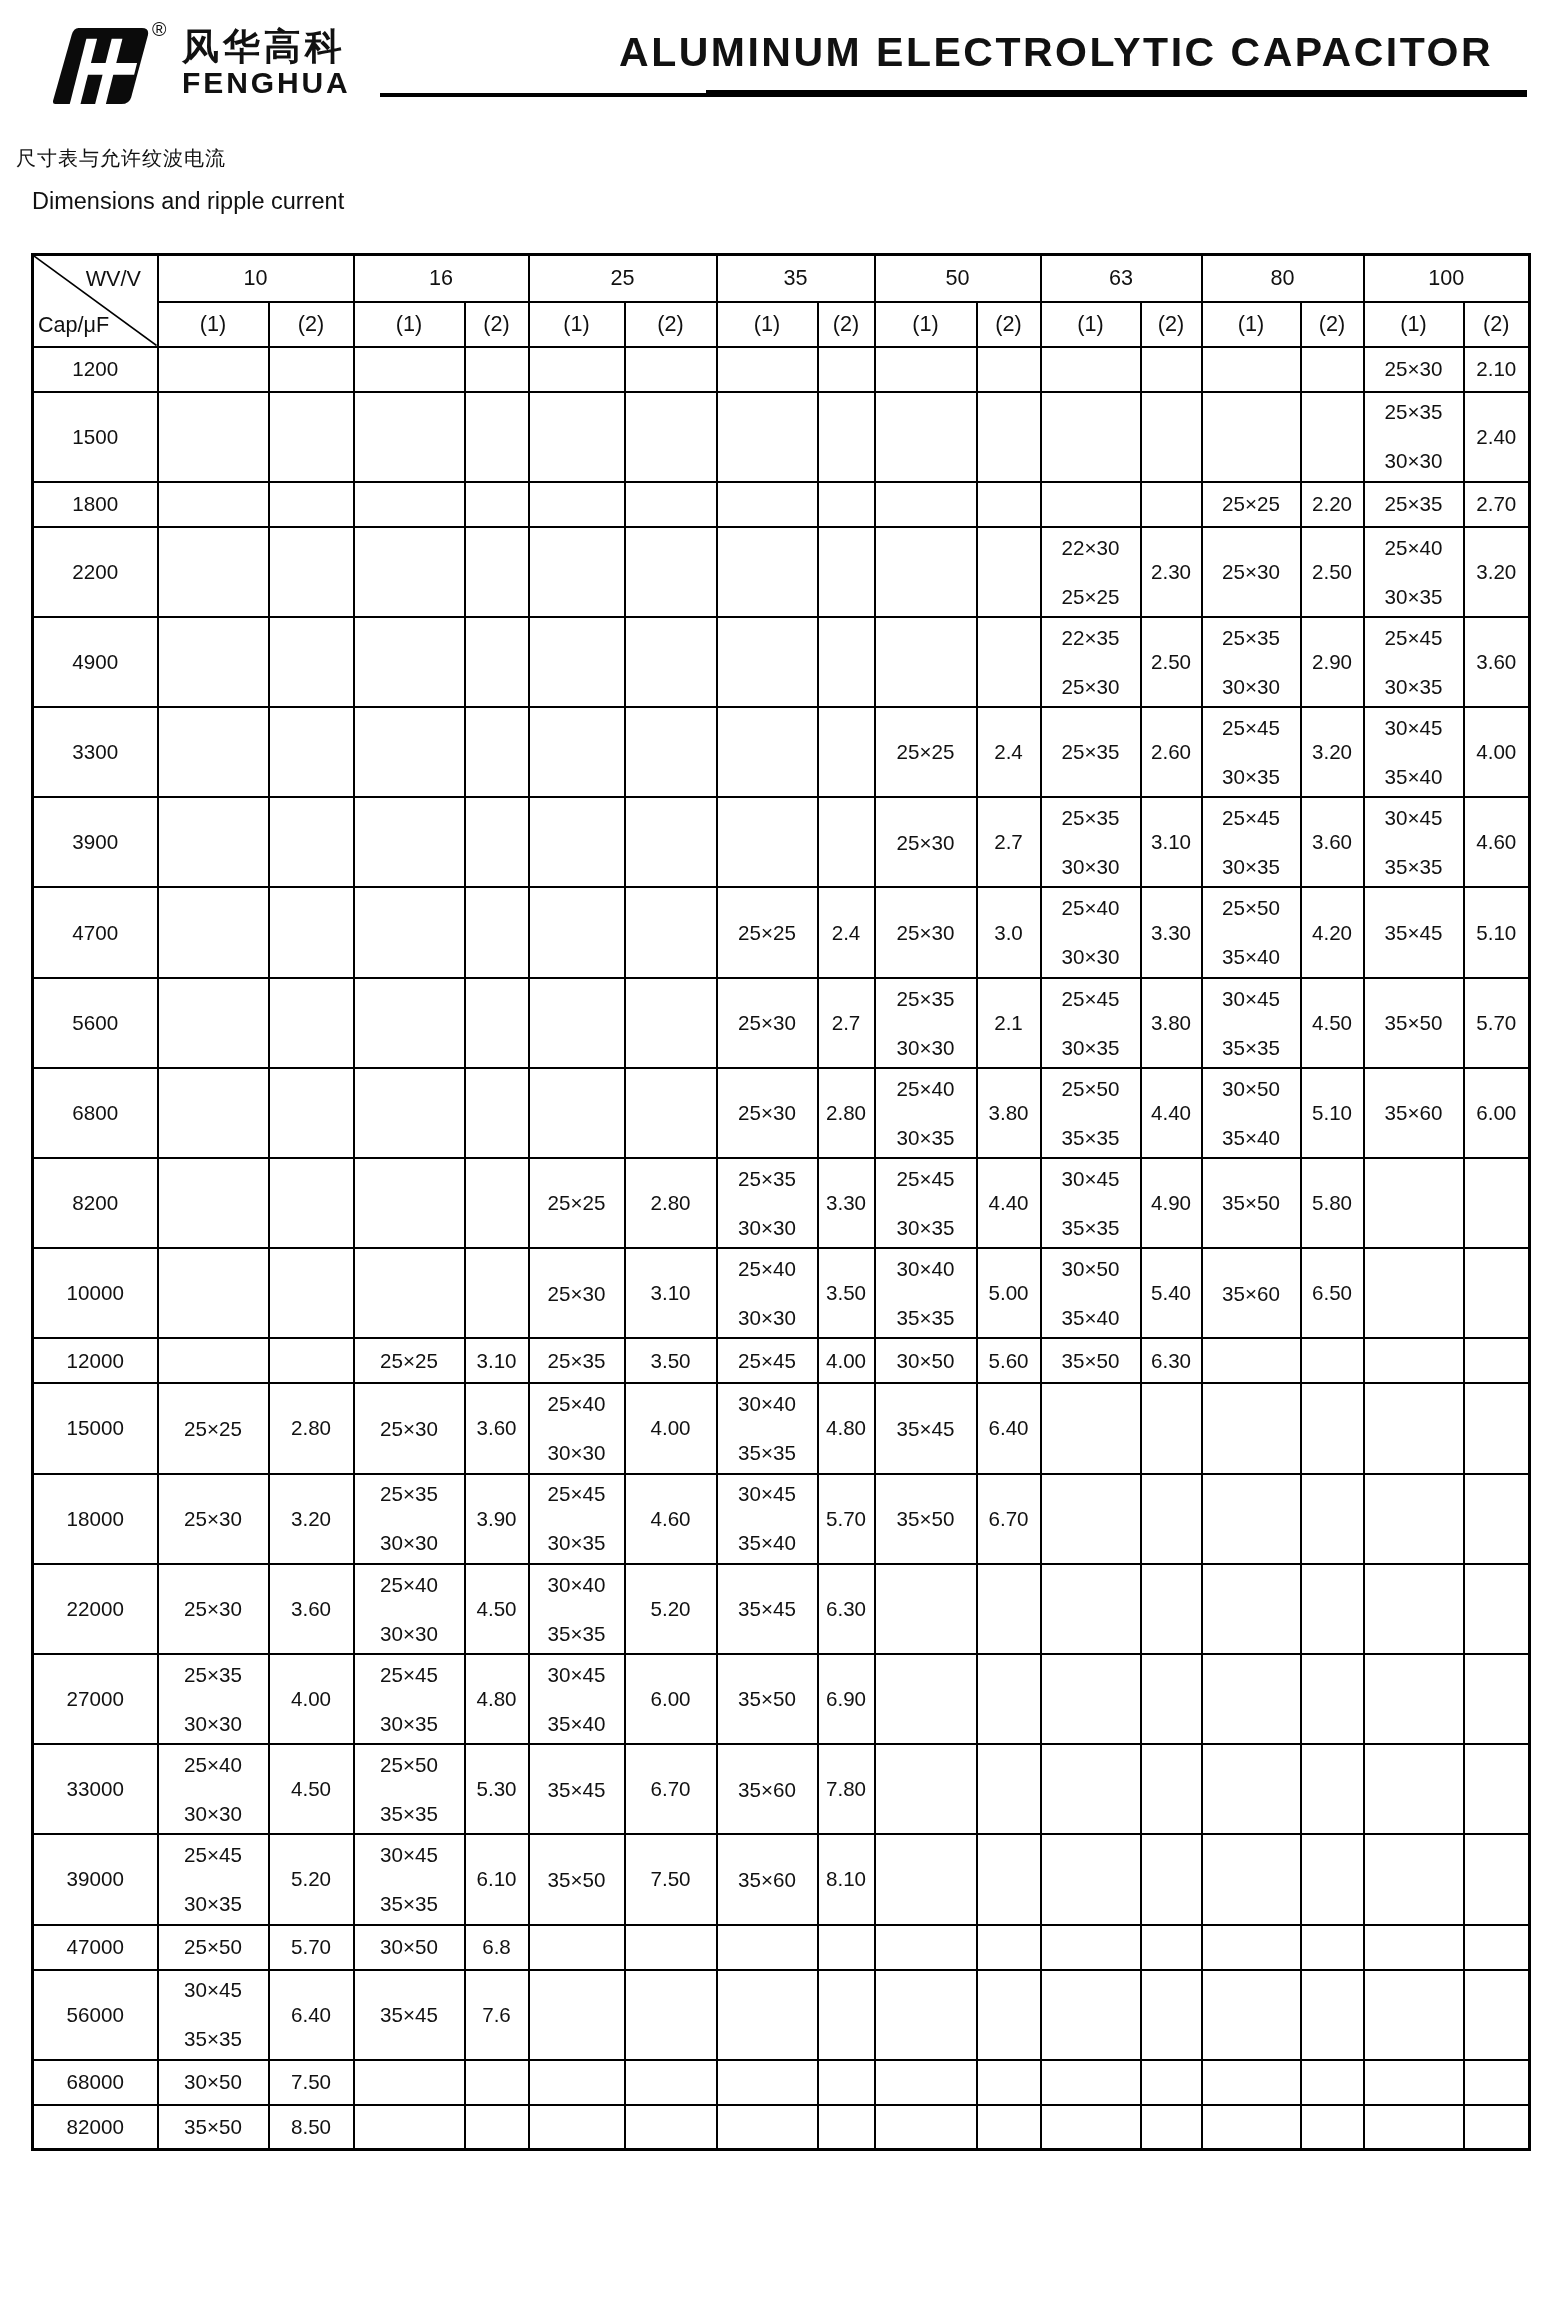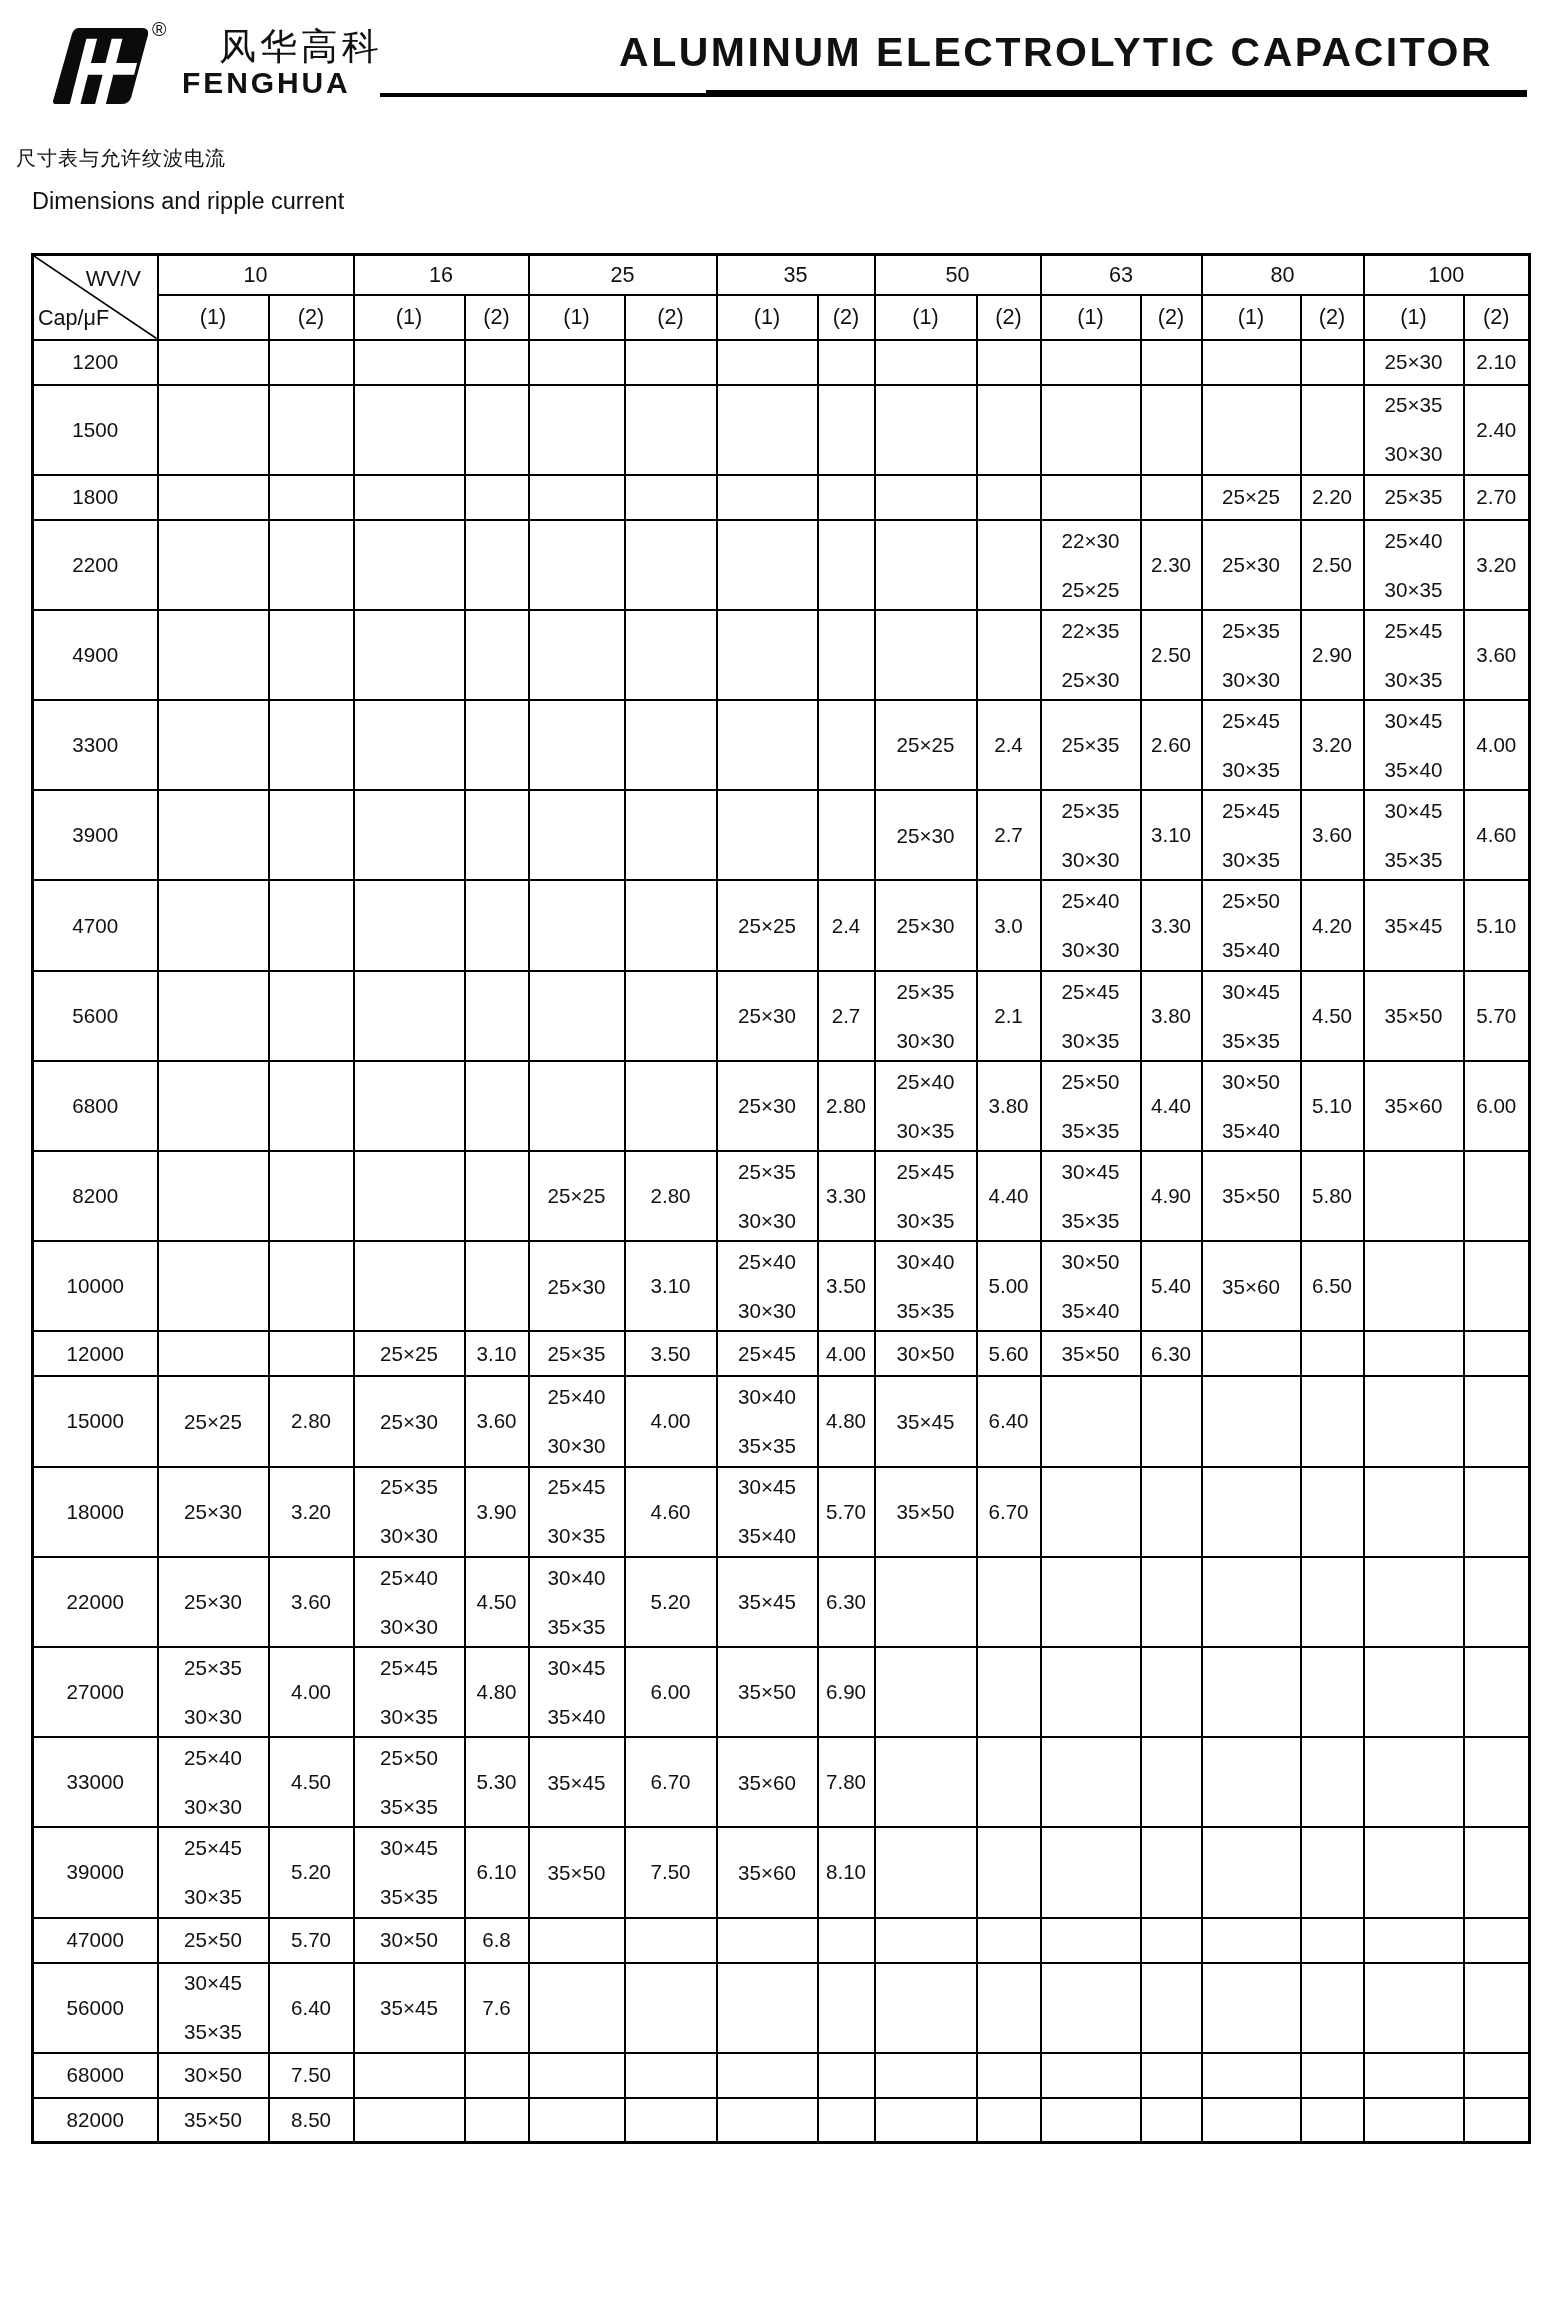--- a/index.html
+++ b/index.html
@@ -9,21 +9,21 @@
     font-family:"Liberation Sans","DejaVu Sans",sans-serif;
     color:#111;
   }
   .page { position:absolute; inset:0; overflow:hidden; }
 
   
   .logo { position:absolute; left:51px; top:17.6px; height:90px; }
   .logo-mark { position:absolute; left:0; top:9.8px; }
   .reg { position:absolute; left:101px; top:0; font-size:19.6px; }
   .logo-text { position:absolute; left:131px; top:9.8px; white-space:nowrap; }
-  .brand-cn { font-size:37px; font-weight:normal; letter-spacing:3.9px; line-height:39px;margin-left:37px; }
+  .brand-cn { font-size:37px; font-weight:bold; letter-spacing:3.9px; line-height:39px; }
   .brand-en { font-size:30px; font-weight:700; letter-spacing:2.9px; line-height:31px; margin-top:1px; }
   .title {
     position:absolute; right:67px; top:29px;
     font-size:41px; font-weight:bold; letter-spacing:2.5px; white-space:nowrap;
   }
   .rule { position:absolute; background:#000; }
   .rule-thin  { left:380px; top:93px; width:327px; height:3.9px; }
   .rule-thick { left:706px; top:90px; width:821px; height:6.9px; }
 
   
@@ -34,21 +34,21 @@
   .dim-table {
     position:absolute; left:31px; top:253px; width:1500px;
     border-collapse:collapse; table-layout:fixed;
     border:3.9px solid #000;
   }
   .dim-table th, .dim-table td {
     border:2px solid #000; text-align:center; vertical-align:middle;
     overflow:hidden; font-weight:normal;
   }
   .dim-table thead th { font-size:21.6px; }
-  .v-head { height:40px; border-bottom:3.9px solid #000; }
+  .v-head { height:47px; border-bottom:3.9px solid #000; }
   .sub    { height:45px; border-bottom:3.9px solid #000; }
   .corner { border-bottom:3.9px solid #000; position:relative; padding:0; }
   .diag-svg { position:absolute; inset:0; width:100%; height:100%; display:block; }
   .wvv   { position:absolute; top:9.8px;  right:15.7px; font-size:21.6px; }
   .capuf { position:absolute; bottom:7.8px; left:3.9px;  font-size:21.6px; }
   .dim-table tbody td { font-size:20.6px; height:45px; padding:5.9px 2px; }
   .size-line { line-height:27.4px; }
   .size-line + .size-line { margin-top:21.6px; }
 </style>
 </head>

